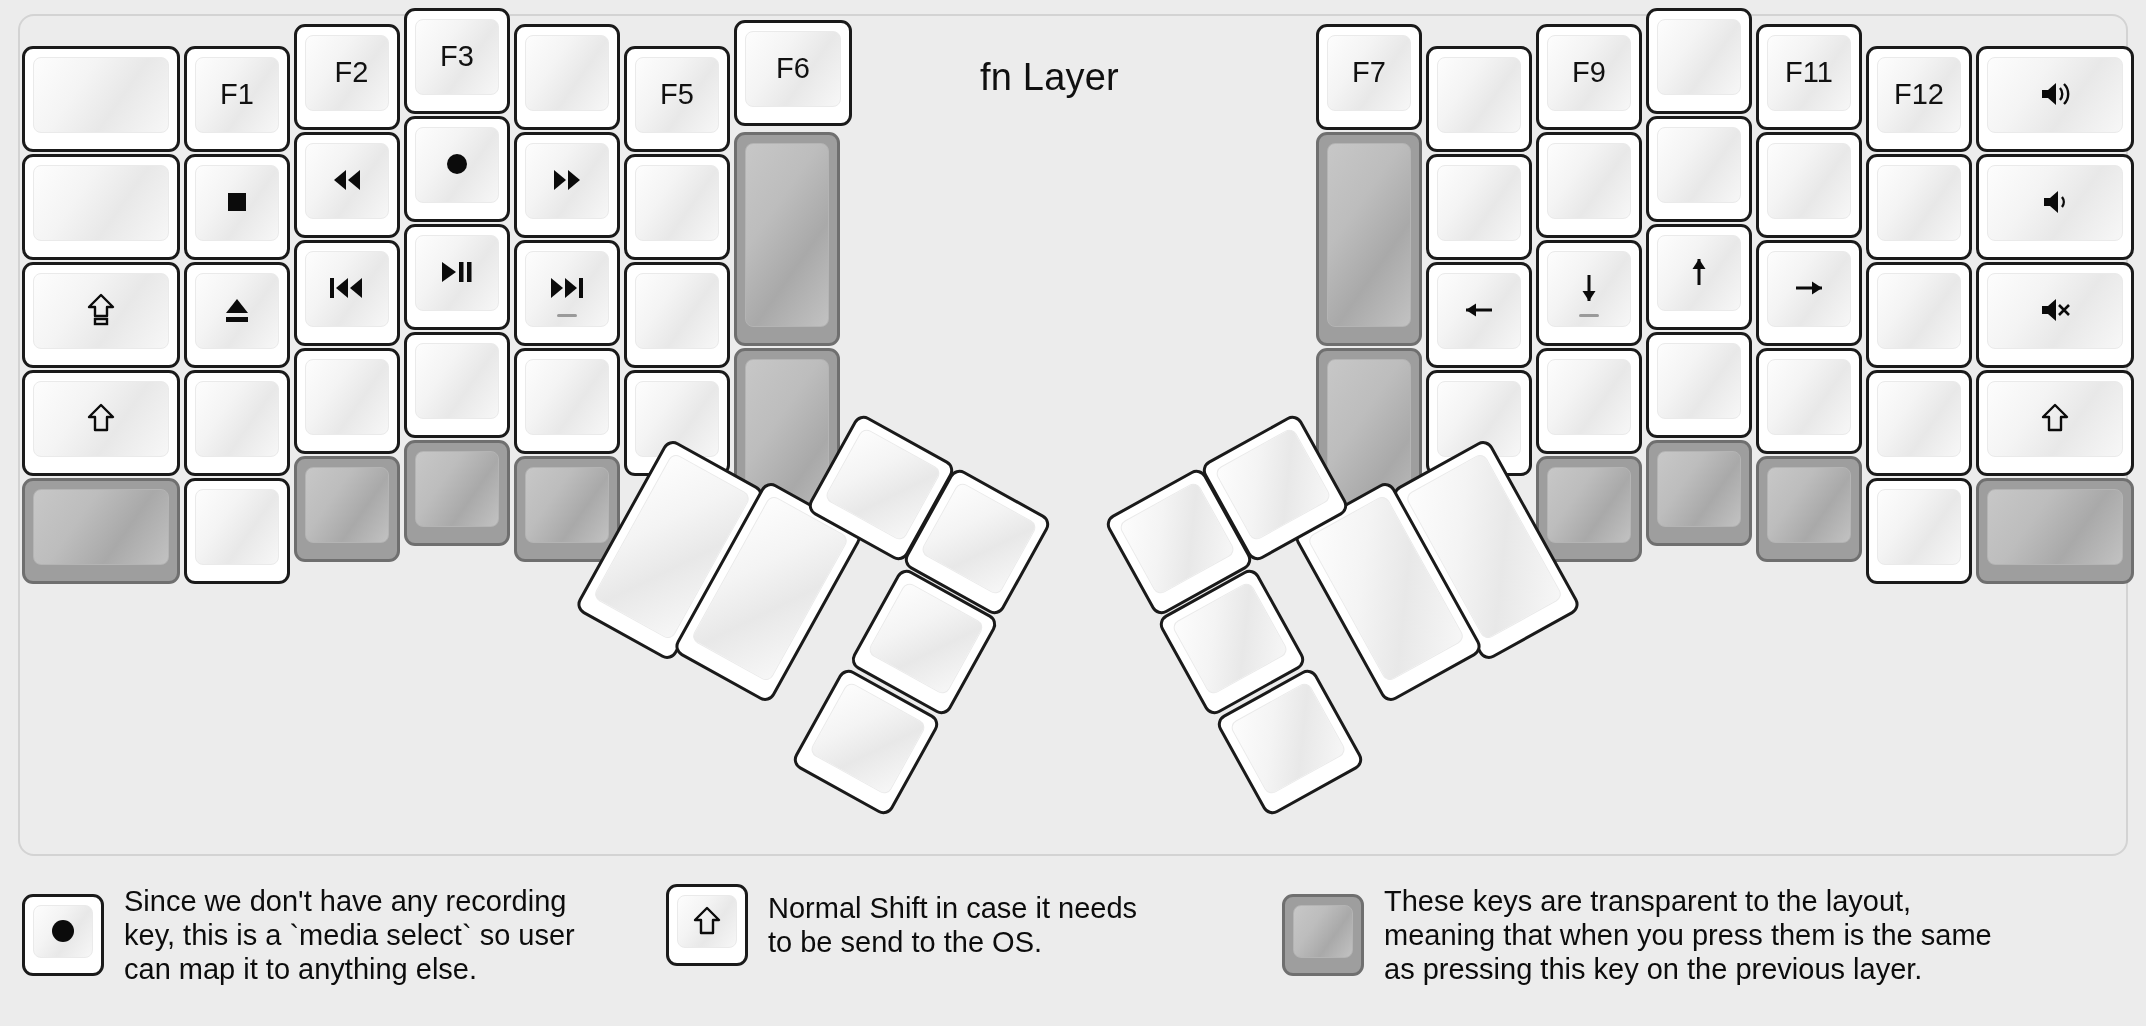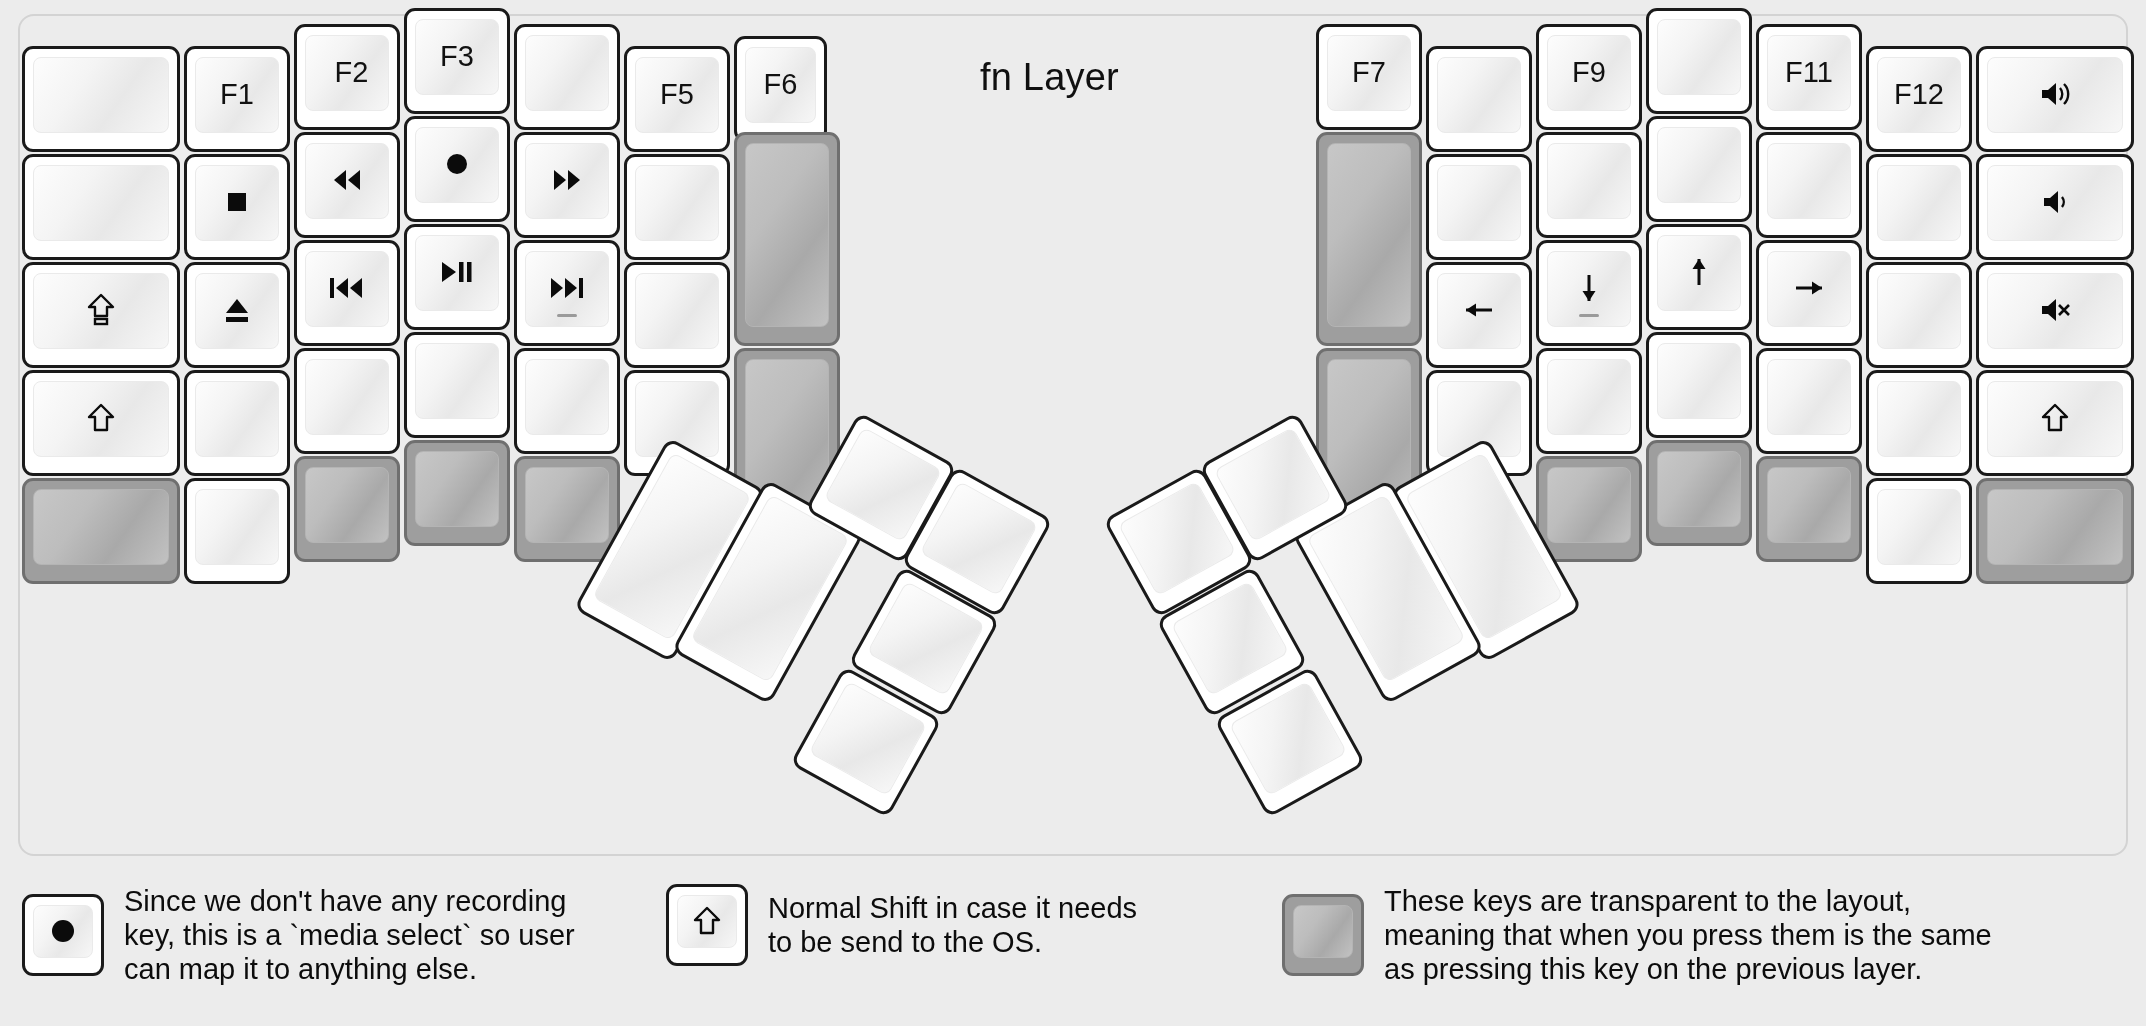--- a/index.html
+++ b/index.html
@@ -293,21 +293,21 @@
         <span class="lbl"></span>
       </div>
       <div class="key" style="left: 624px; top: 262px; width: 106px; height: 106px;">
         <div class="cap"></div>
         <span class="lbl"></span>
       </div>
       <div class="key" style="left: 624px; top: 370px; width: 106px; height: 106px;">
         <div class="cap"></div>
         <span class="lbl"></span>
       </div>
-      <div class="key" style="left: 734px; top: 36px; width: 93px; height: 106px; text-align: right;">
+      <div class="key" style="left: 734px; top: 20px; width: 118px; height: 106px; text-align: right;">
         <div class="cap"></div>
         <span class="lbl">F6</span>
       </div>
       <div class="key xparent tall" style="left: 734px; top: 132px; width: 106px; height: 214px;">
         <div class="cap"></div>
         <span class="lbl"></span>
       </div>
       <div class="key xparent tall" style="left: 734px; top: 348px; width: 106px; height: 214px;">
         <div class="cap"></div>
         <span class="lbl"></span>

